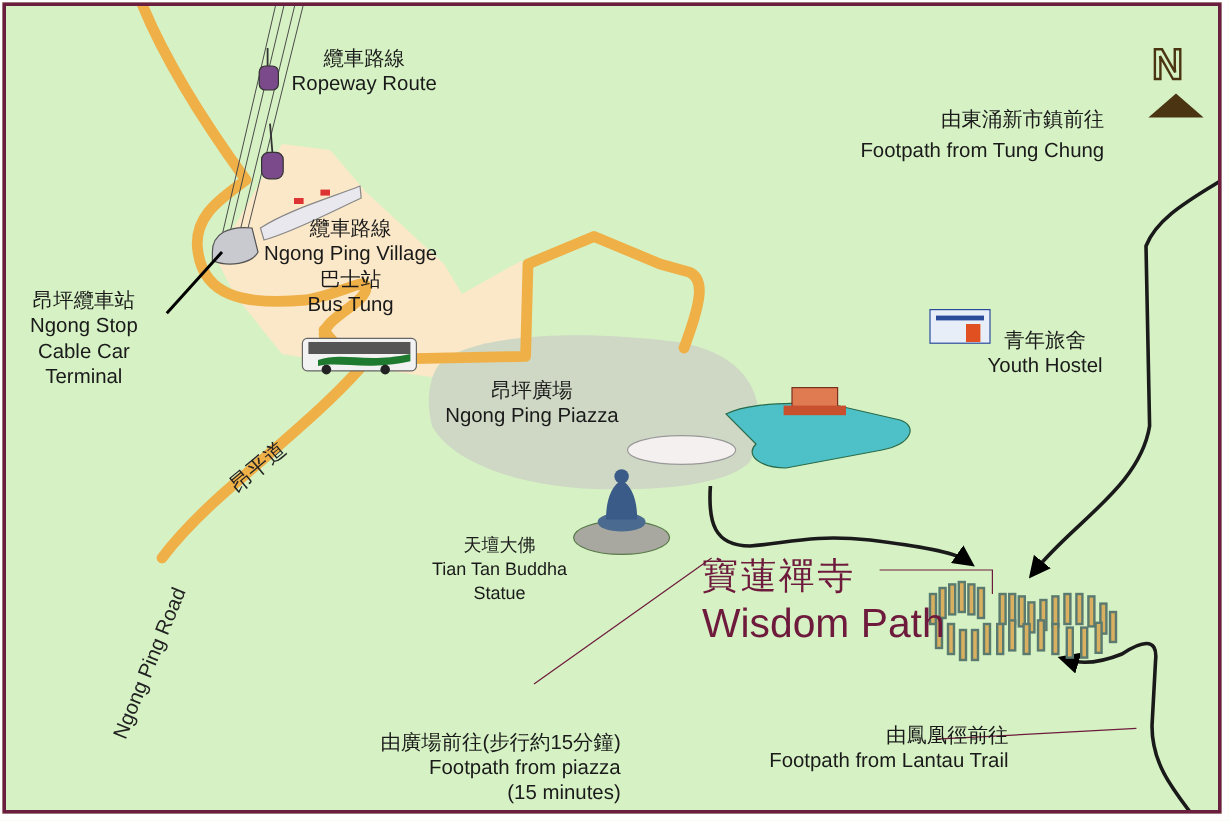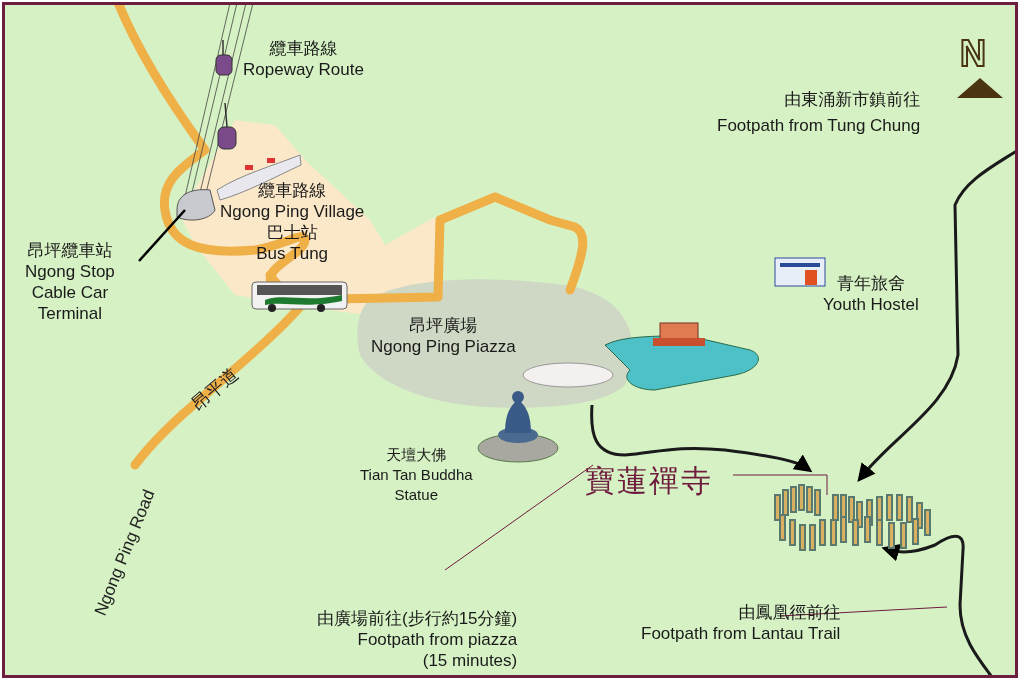--- a/index.html
+++ b/index.html
@@ -183,20 +183,21 @@
   </div>
 
   <div class="lbl" style="left:355px; top:440px; font-size:15px; line-height:20px;">
     <span class="zh">天壇大佛</span>
     <span class="en">Tian Tan Buddha</span>
     <span class="en">Statue</span>
   </div>
 
   <div class="wisdom" style="left:580px; top:457px;">
     <span class="zh">寶蓮禪寺</span>
+    <span class="en">Wisdom Path</span>
   </div>
 
   <div class="lbl left" style="left:312px; top:562px;margin-top:41px;">
     <span class="zh">由廣場前往(步行約15分鐘)</span>
     <span class="en">Footpath from piazza</span>
     <span class="en">(15 minutes)</span>
   </div>
 
   <div class="lbl left" style="left:636px; top:597px;">
     <span class="zh">由鳳凰徑前往</span>

